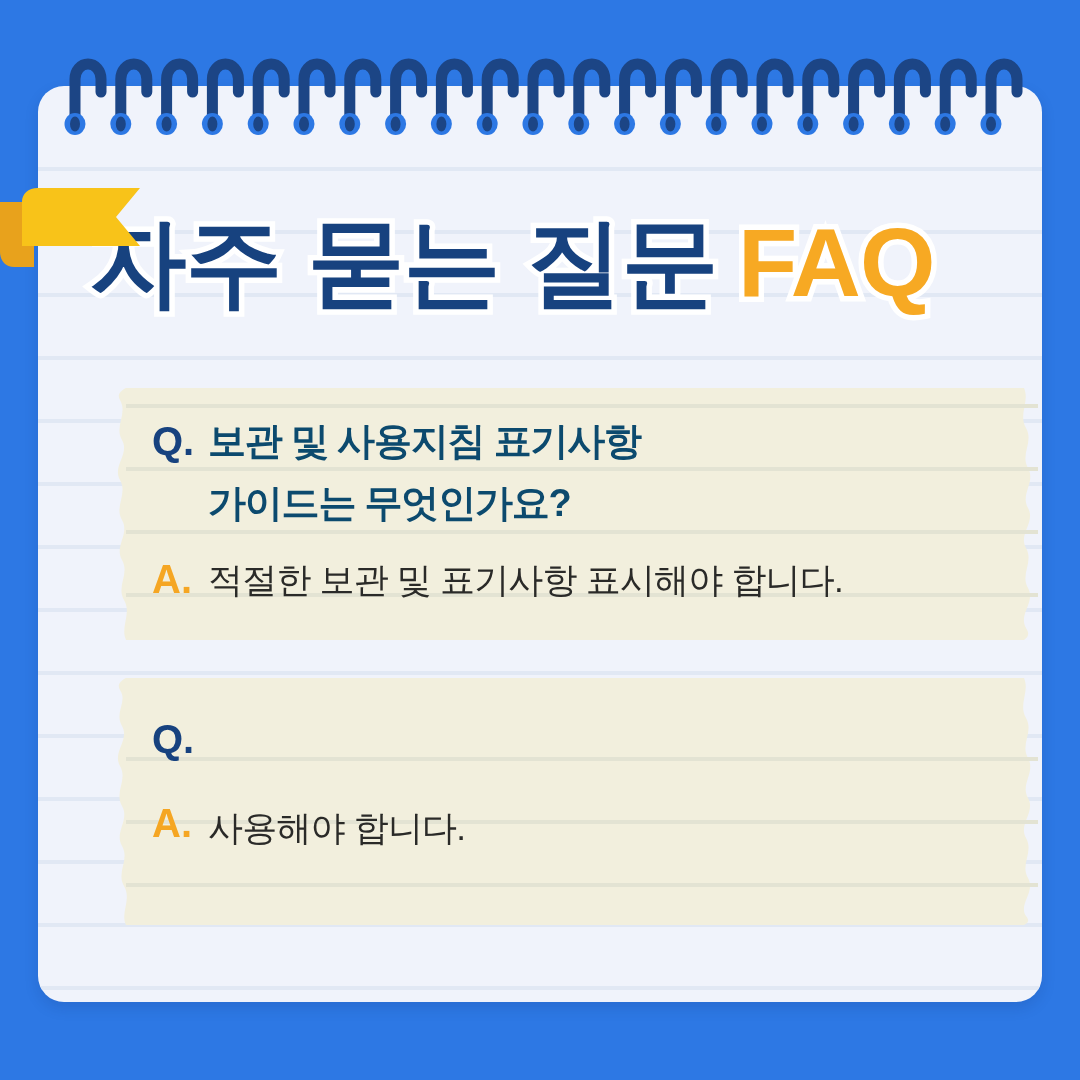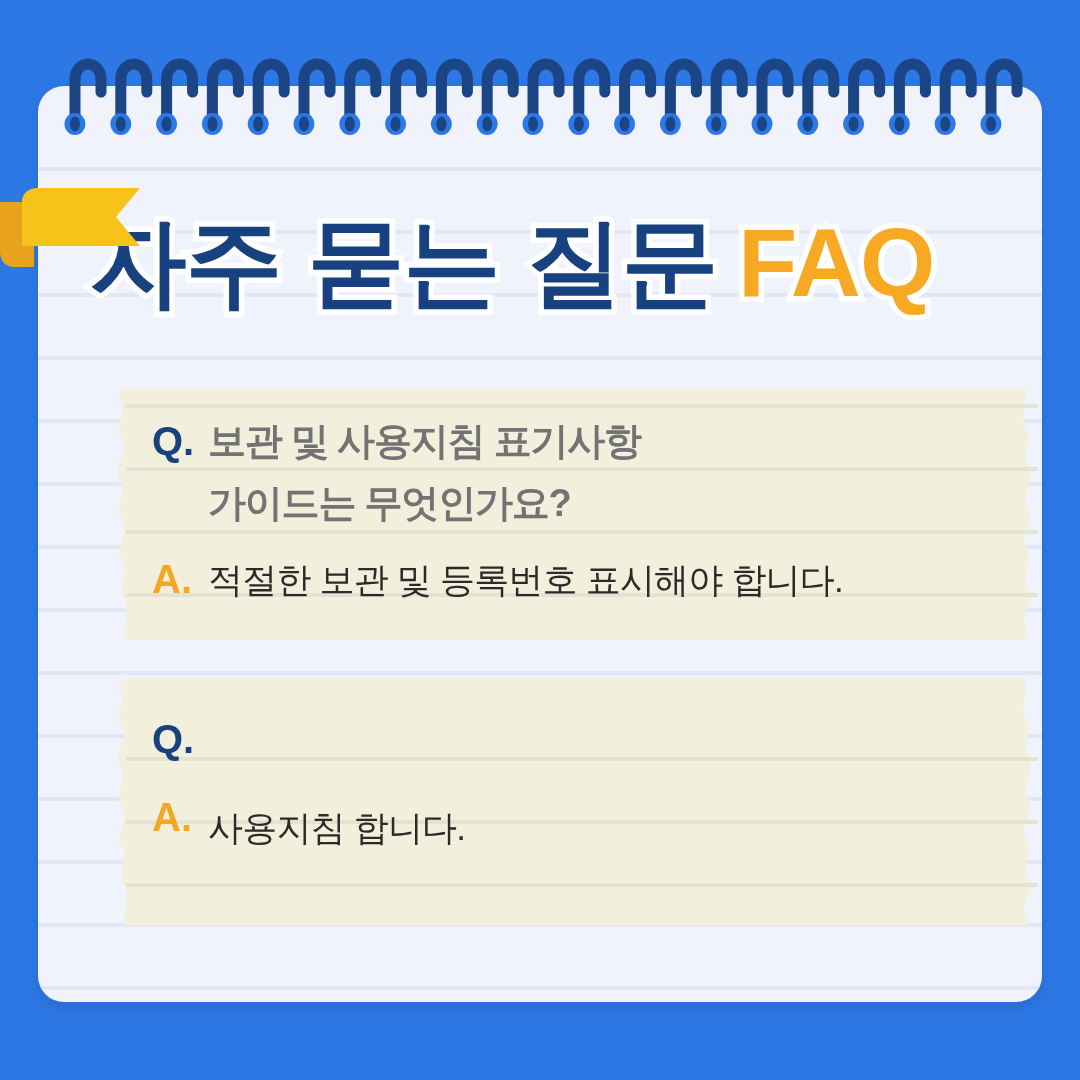--- a/index.html
+++ b/index.html
@@ -88,34 +88,34 @@
         #E3E3D3 59px,
         #E3E3D3 63px);
     background-position:0 20px;
   }
   .block-content{
     position:relative;z-index:2;
     padding:30px 20px 0 40px;
   }
 
   .qa-line{ display:flex; align-items:flex-start; }
-  .qa-line + .qa-line{ margin-top:14px; }
+  .qa-line + .qa-line{ margin-top:14px;align-items:center; }
 
   .marker{
     flex:0 0 auto;
     font-size:40px;
     font-weight:bold;
     line-height:1.16;
     width:56px;
   }
   .marker-q{ color:#17427F; }
   .marker-a{ color:#F5A623; }
 
   .q-text{
-    color:#737373;
+    color:#0c4a6e;
     font-size:38px;
     font-weight:bold;
     line-height:1.26;
     letter-spacing:-1.2px;
   }
   .a-text{
     color:#2A2A28;
     font-size:35px;
     font-weight:normal;
     line-height:1.36;
@@ -141,42 +141,42 @@
       <div class="qa-line">
         <span class="marker marker-q">Q.</span>
         <span class="q-text">보관 및 사용지침 표기사항</span>
       </div>
       <div class="qa-line">
         <span class="marker"></span>
         <span class="q-text">가이드는 무엇인가요?</span>
       </div>
       <div class="qa-line" style="margin-top:28px">
         <span class="marker marker-a">A.</span>
-        <span class="a-text">적절한 보관 및 등록번호 표시해야 합니다.</span>
+        <span class="a-text">적절한 보관 및 표기사항 표시해야 합니다.</span>
       </div>
     </div>
   </div>
 
   <div class="faq-block" id="faq-block-1">
     <svg class="cream-sheet" viewBox="0 0 940 247" preserveAspectRatio="none">
       <path fill="#F2EFDD" d="M14,0 L912,0 C918,14 906,26 914,40 C922,54 908,66 916,80
         C924,94 908,106 916,120 C924,134 906,146 914,160 C922,174 908,186 916,200
         C924,214 906,226 914,238 C918,243 916,245 912,247 L14,247
         C8,234 20,222 12,208 C4,194 18,182 10,168 C2,154 18,142 10,128
         C2,114 16,102 8,88 C0,74 18,62 10,48 C2,34 16,24 8,12 C5,7 8,3 14,0 Z"></path>
     </svg>
     <div class="block-lines"></div>
     <div class="block-content" style="padding-top:38px">
       <div class="qa-line">
         <span class="marker marker-q">Q.</span>
       </div>
       <div class="qa-line" style="margin-top:32px">
         <span class="marker marker-a">A.</span>
         <span>
-          <span class="a-text" style="display:block;margin-top:10px">사용지침 합니다.</span>
+          <span class="a-text" style="display:block;margin-top:10px">사용해야 합니다.</span>
         </span>
       </div>
     </div>
   </div>
 </div>
 
 <div id="title-row">
   <span class="title-word" id="title-korean">자주 묻는 질문</span>
   <span class="title-word" id="title-faq">FAQ</span>
 </div>

